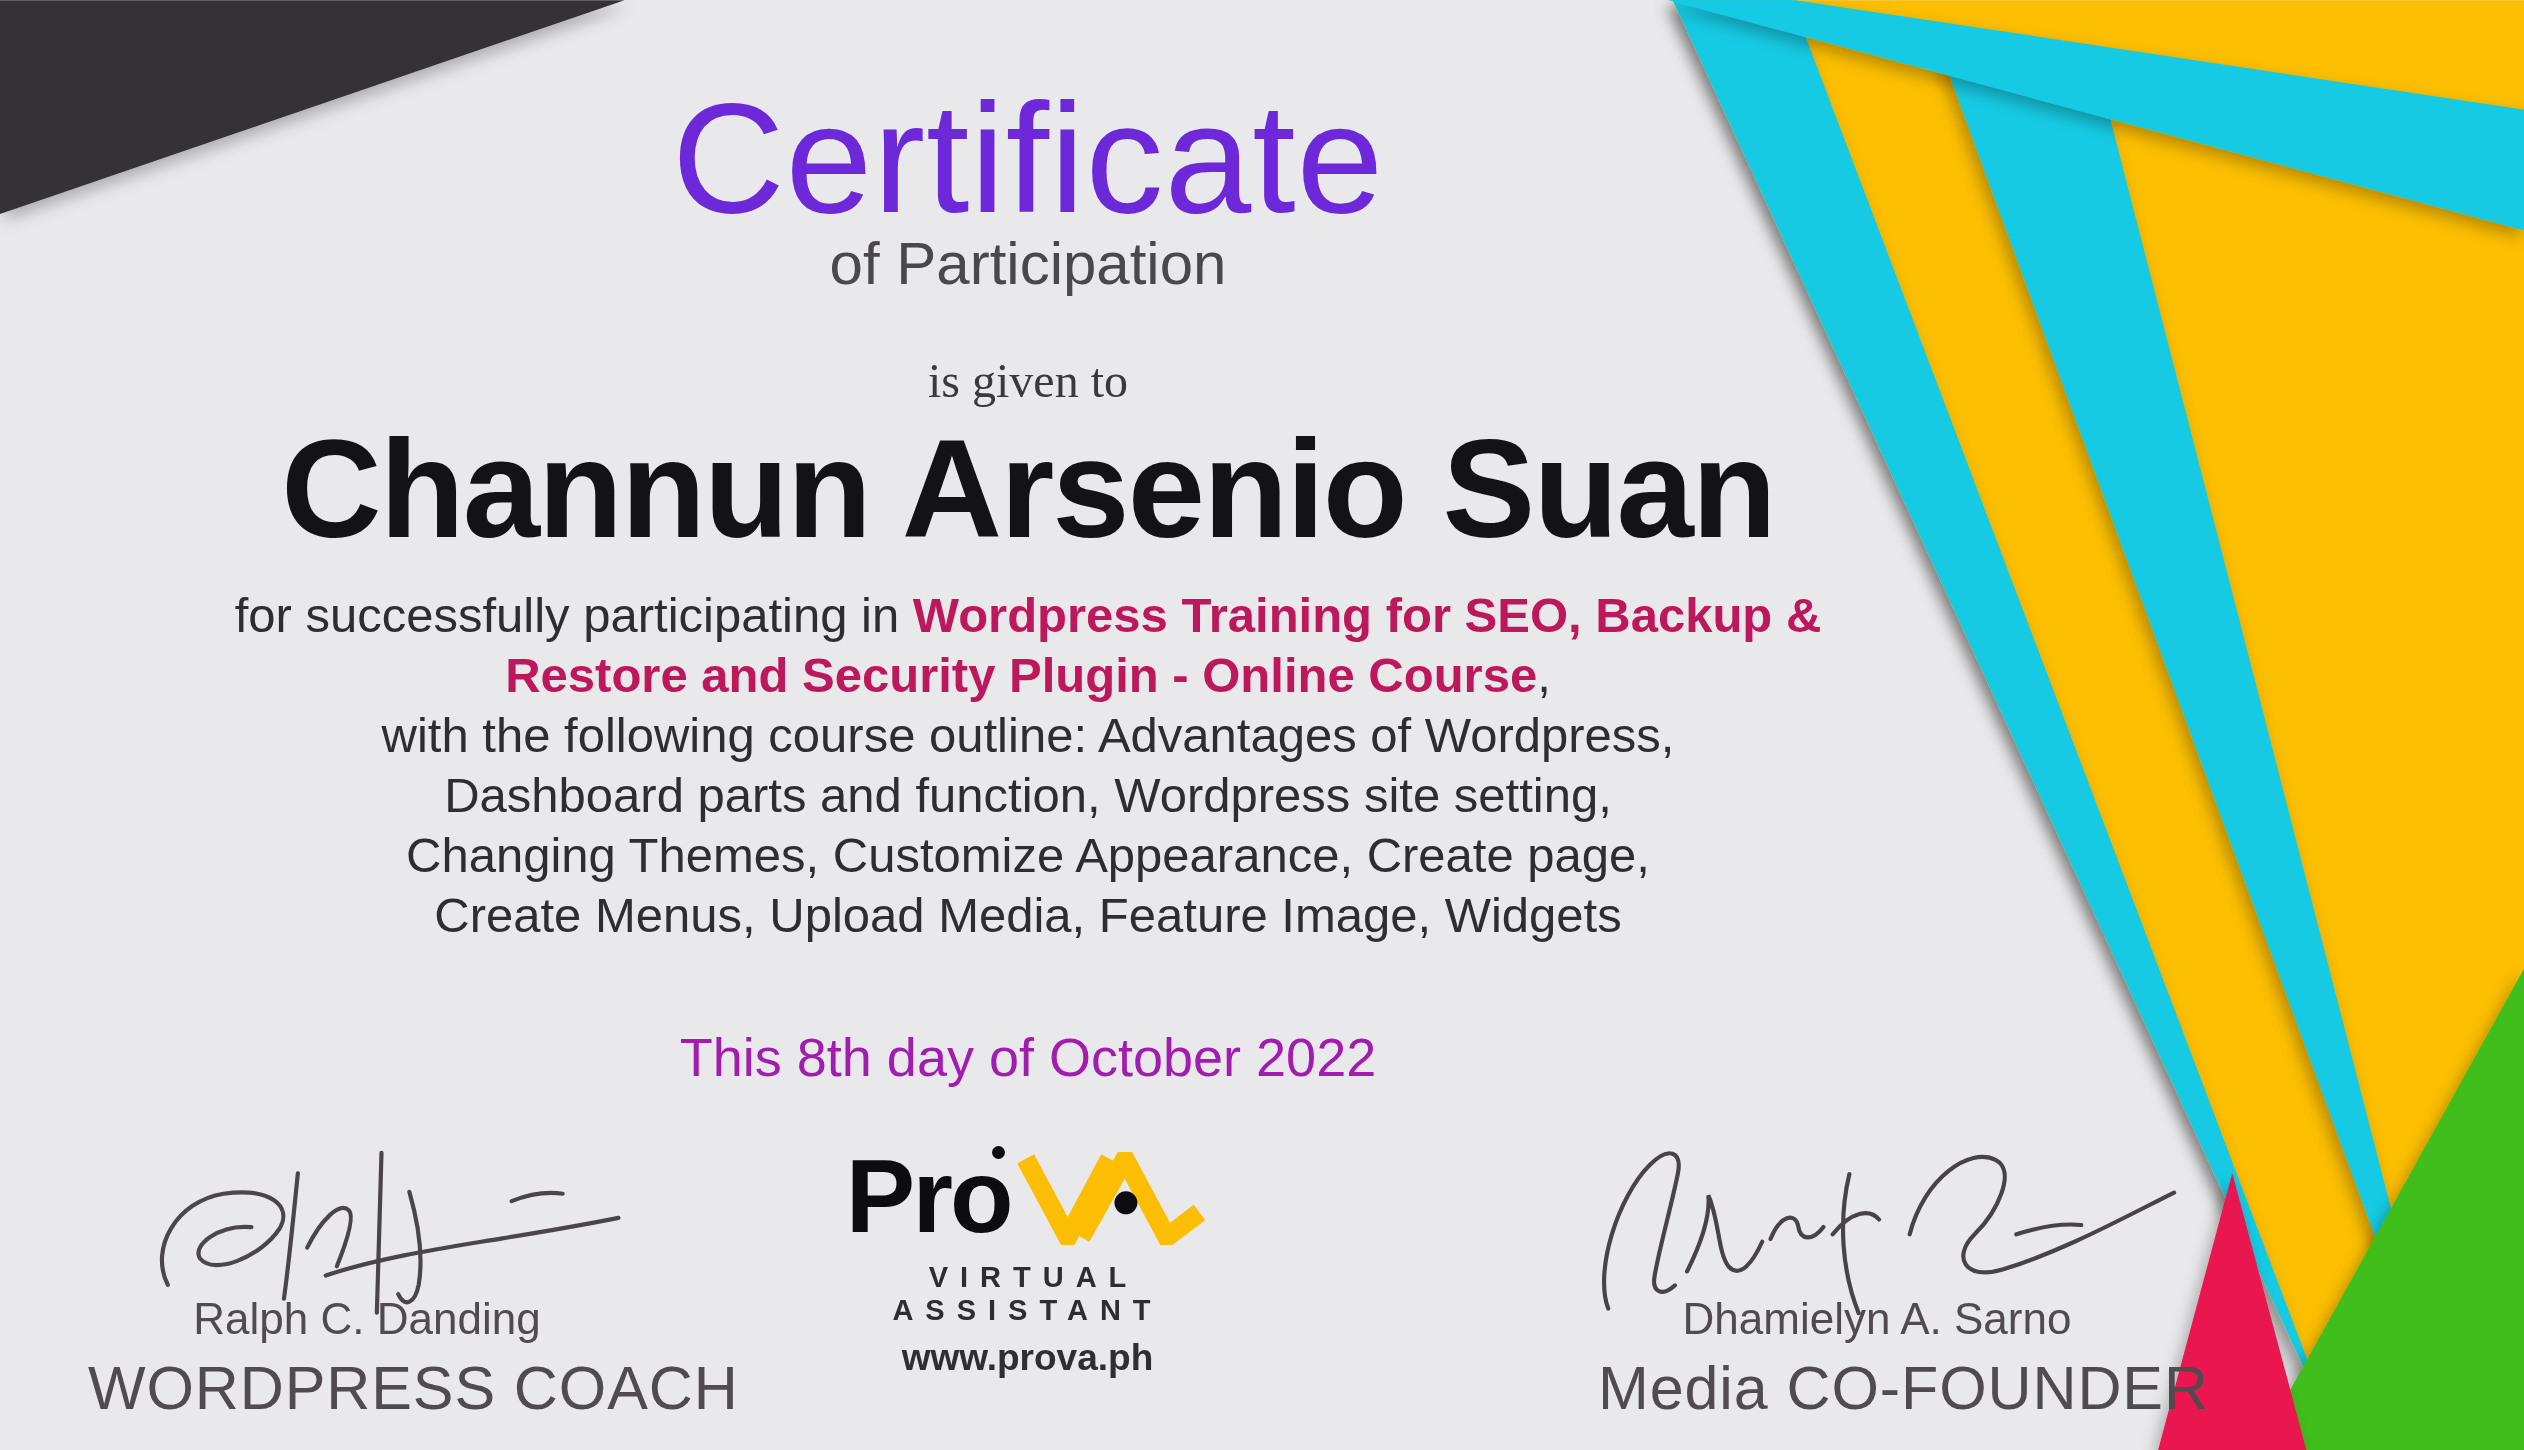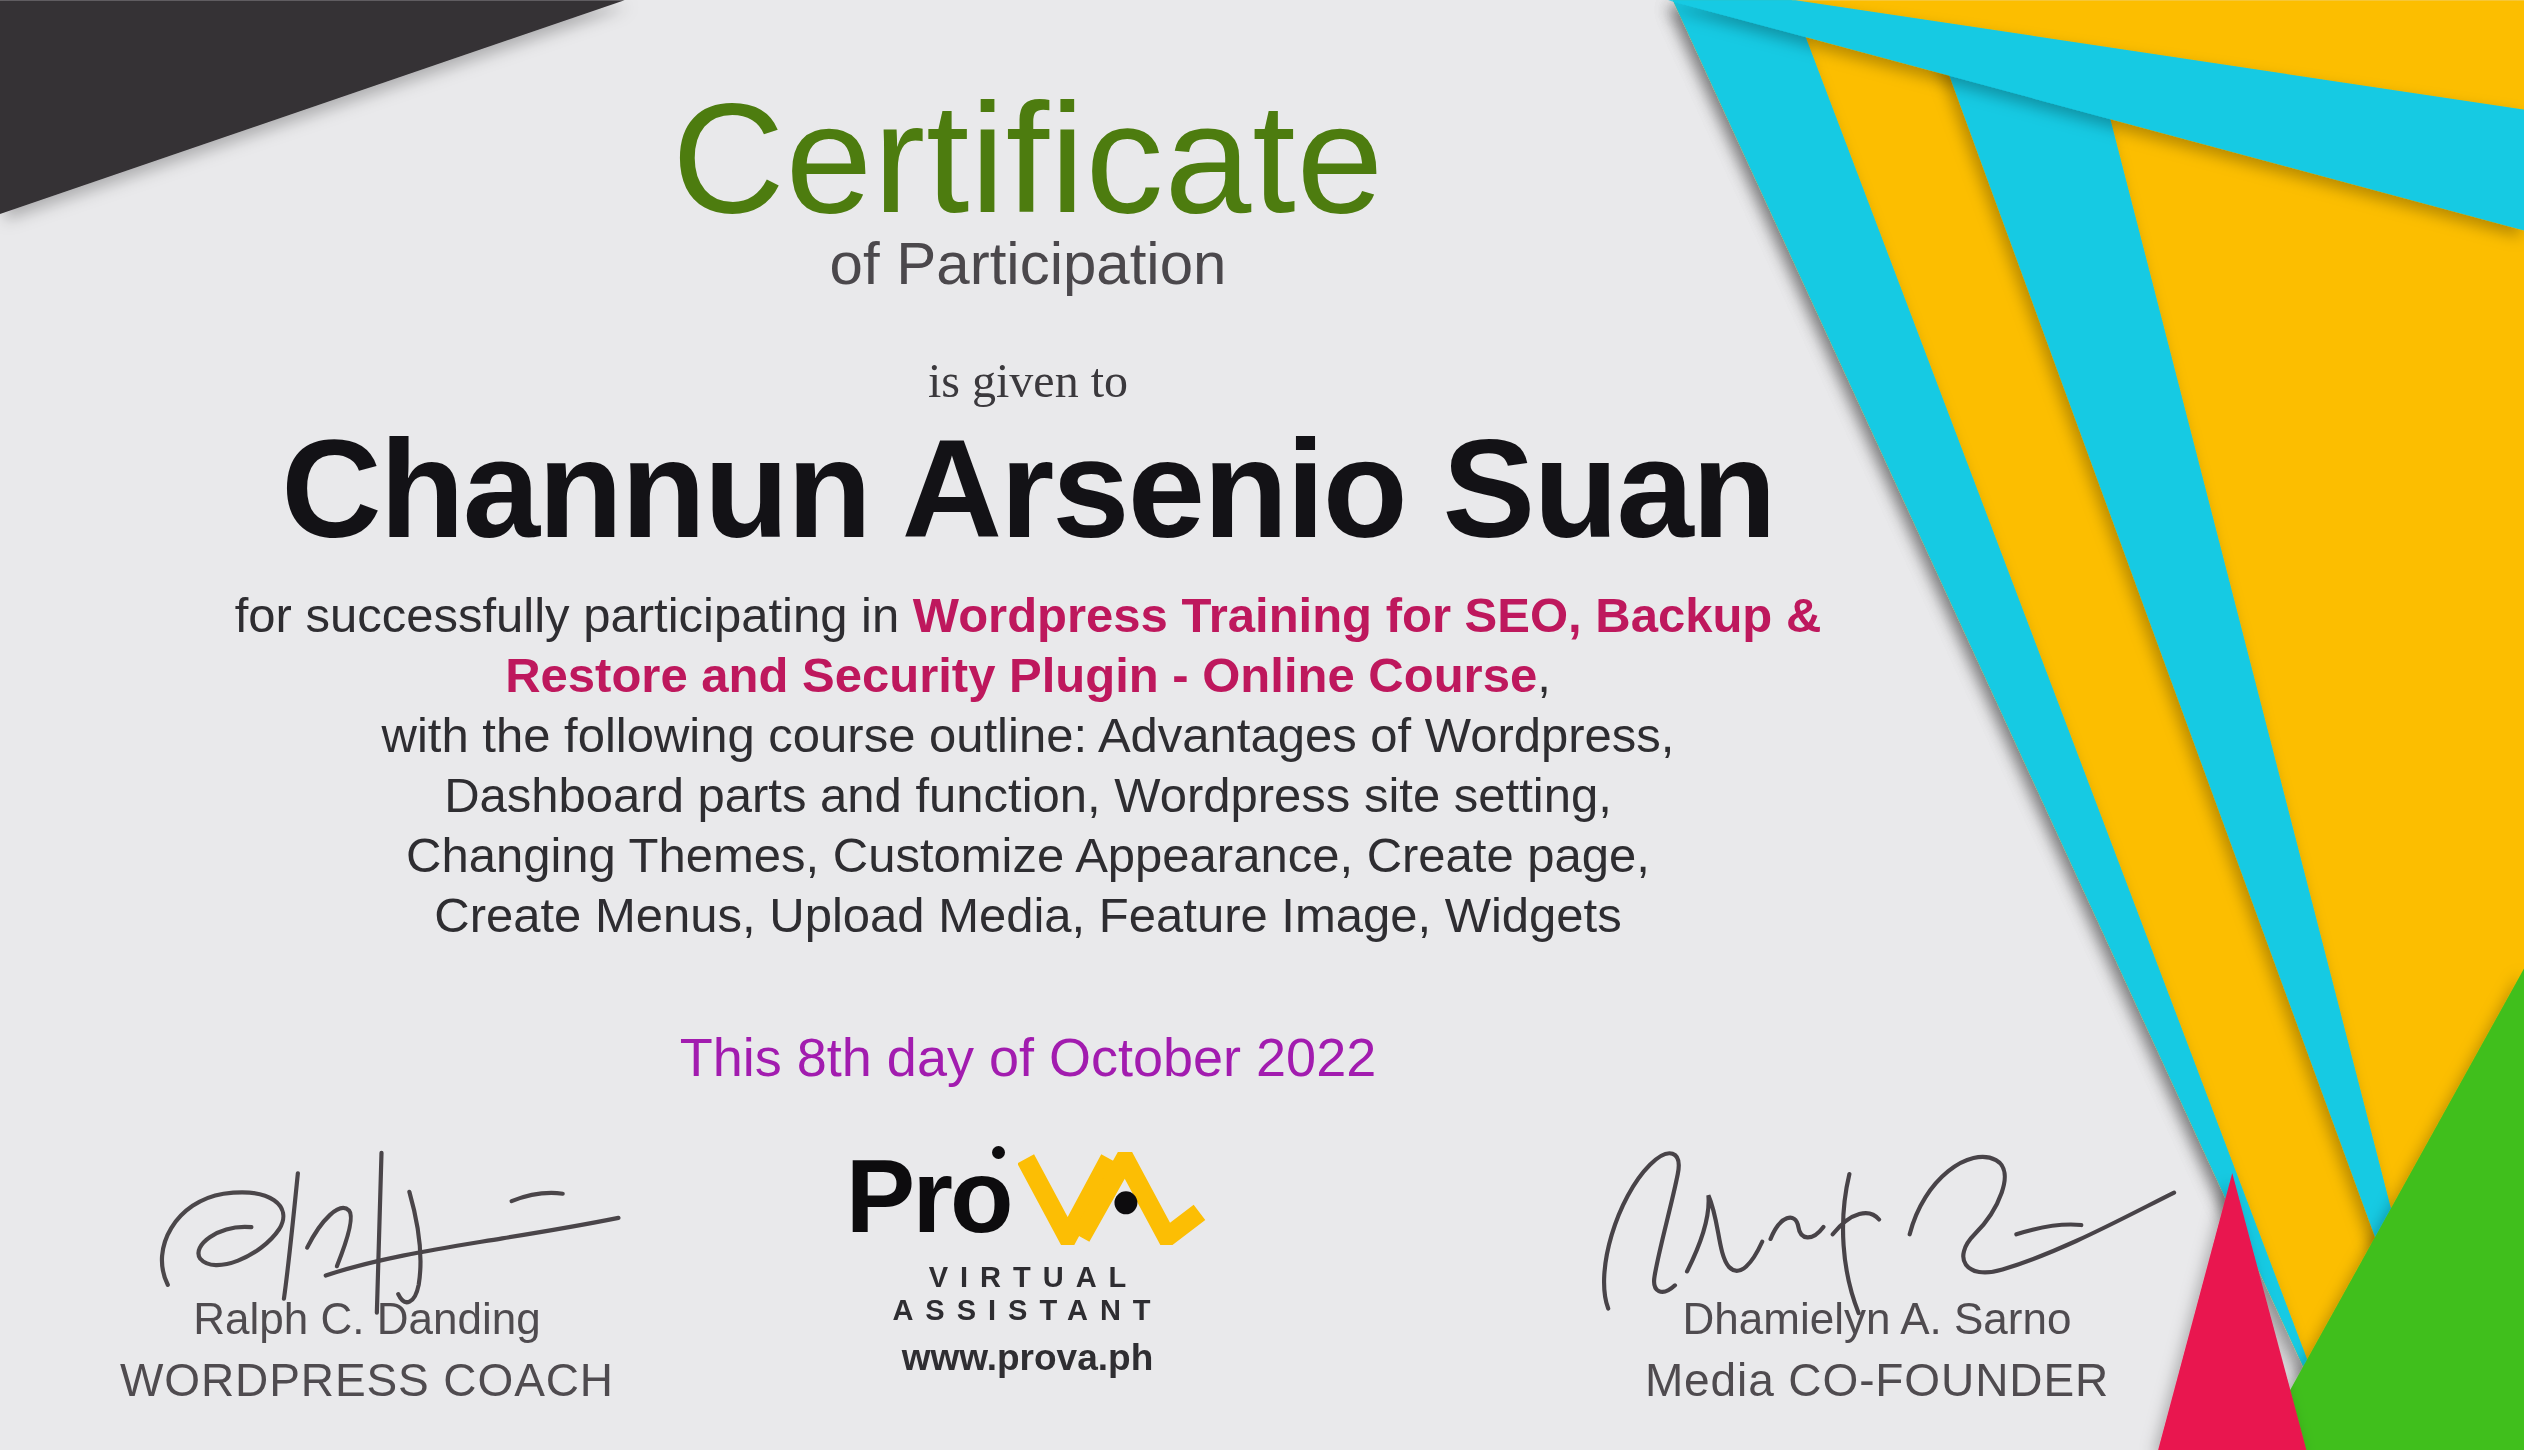--- a/index.html
+++ b/index.html
@@ -3,30 +3,30 @@
 <meta charset="utf-8">
 <style>
   html,body { margin:0; padding:0; background:#cfcfd2; }
   .stage {
     position:relative; width:2525px; height:1451px;
     background:#E9E9EB; overflow:hidden;
     font-family:"Liberation Sans", sans-serif;
   }
   .decor { position:absolute; left:0; top:0; }
   .cx { position:absolute; left:0; width:2056px; text-align:center; }
-  .title     { top:69px;  font-size:156px; font-weight:400; color:#4d7c0f; letter-spacing:0.9px; }
+  .title     { top:69px;  font-size:156px; font-weight:400; color:#6d28d9; letter-spacing:0.9px; }
   .subtitle  { top:229px; font-size:60px;  font-weight:400; color:#4B484C; }
   .given     { top:353px; font-size:48px;  color:#3B393D; font-family:"Liberation Serif", serif; }
   .name      { top:409px; font-size:139px; font-weight:700; color:#131216; letter-spacing:-1.9px; white-space:nowrap; }
   .bodytext  { top:585px; font-size:49px;  color:#2E2D31; line-height:60px; }
   .bodytext .b { font-weight:700; color:#be185d; }
   .dateline  { top:1026px; font-size:54px; color:#a21caf; }
   .sigblock  { position:absolute; width:558px; text-align:center; }
   .signame   { position:absolute; width:100%; top:0;  font-size:44px; color:#4F4B4F; white-space:nowrap; }
-  .sigrole   { position:absolute; width:100%; top:59px; font-size:46px; color:#4F4B4F; letter-spacing:0.9px; white-space:nowrap; }
+  .sigrole   { position:absolute; width:100%; top:59px; font-size:61px; color:#4F4B4F; letter-spacing:0.9px; white-space:nowrap; }
   .sig-svg   { position:absolute; }
   .logo      { position:absolute; left:795px; top:1150px; width:465px; text-align:center; }
   .logo-row  { position:relative; display:flex; align-items:flex-start; justify-content:center; height:104px; }
   .logo-pro  { font-size:104px; line-height:93px; font-weight:800; color:#0D0C0E; letter-spacing:-2.8px; }
   .logo-dot  { position:absolute; left:197px; top:-3.7px; width:13px; height:13px; border-radius:50%; background:#0D0C0E; }
   .va-svg    { margin-left:7.4px; margin-top:1.9px; }
   .tagline   { margin-top:7.4px; font-size:29px; letter-spacing:12px; color:#2E2D31; font-weight:700; text-indent:12px; }
   .website   { margin-top:9.3px; font-size:37px; font-weight:700; color:#2F2E32; }
 </style>
 </head>

